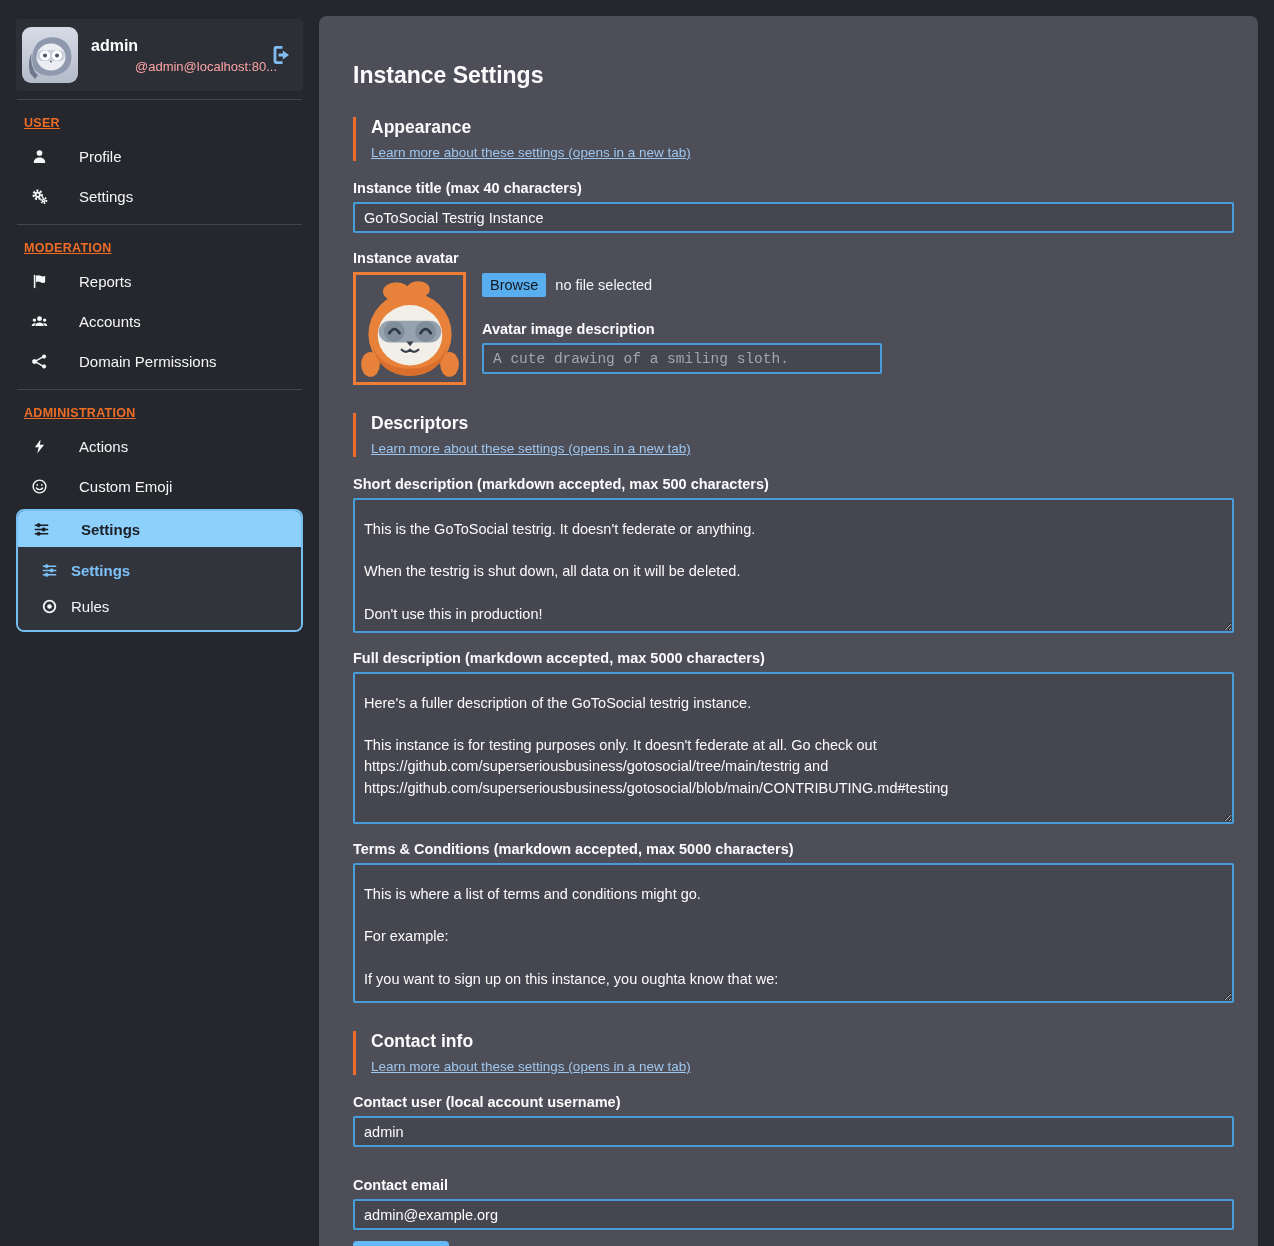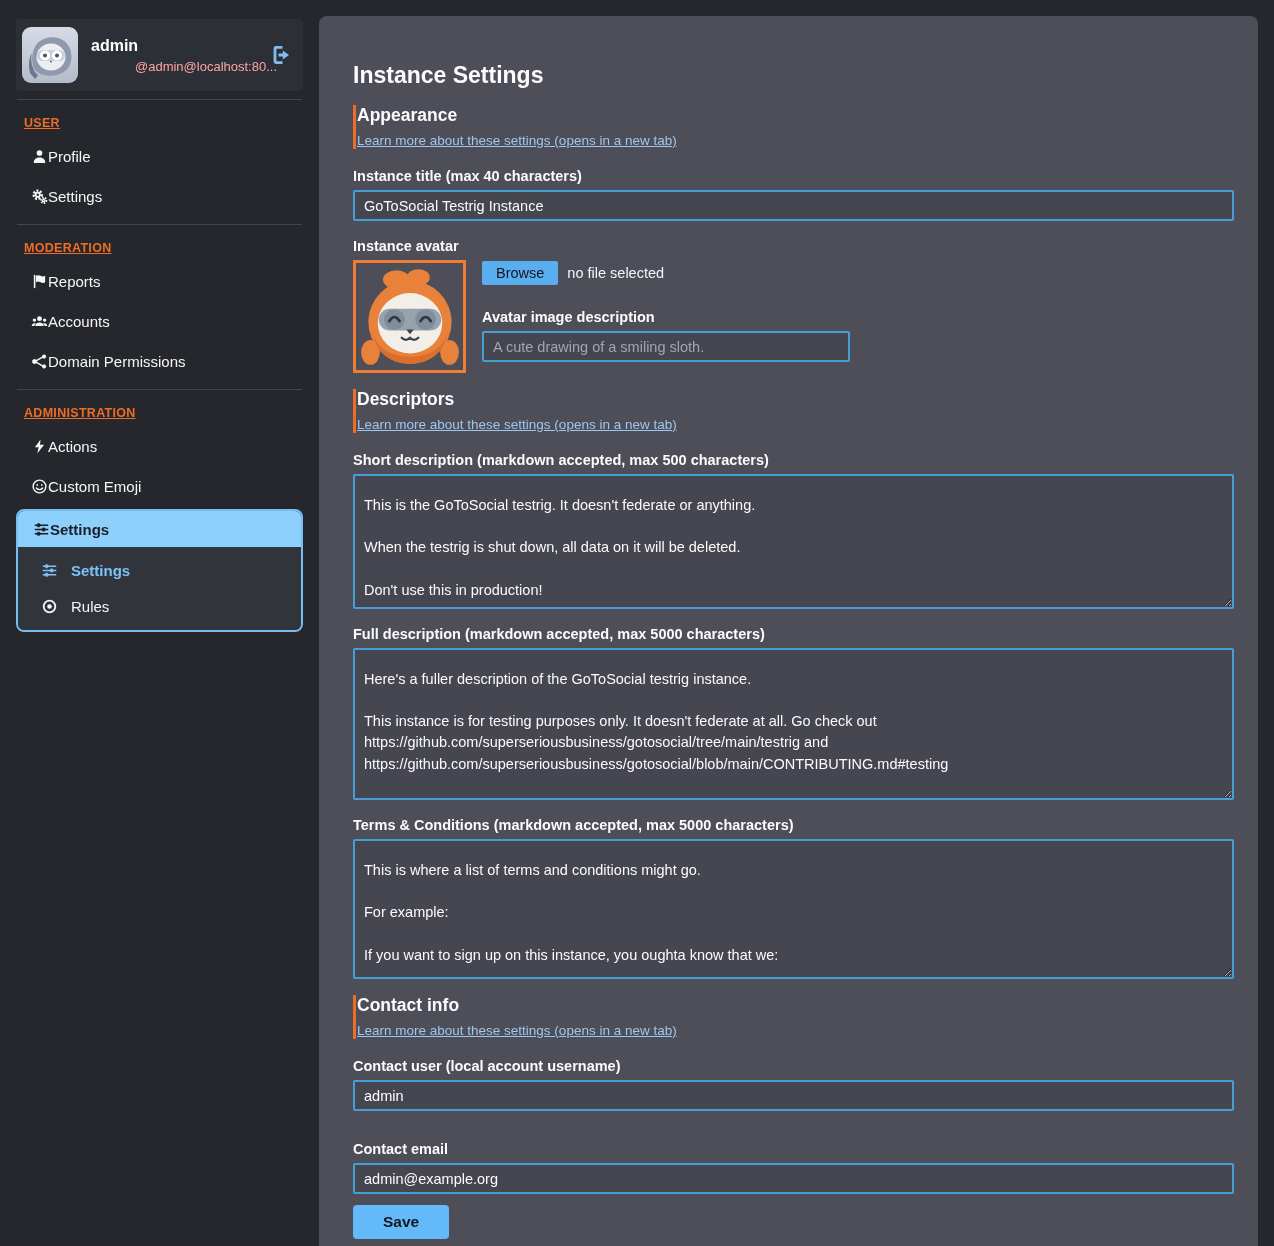--- a/index.html
+++ b/index.html
@@ -26,21 +26,21 @@
   .logout { margin-left:auto; color:#82bdf2; width:24px; height:24px; flex:none; cursor:pointer; }
   .logout svg { width:24px; height:24px; }
 
   .divider { border-top:1px solid #43454c; margin:8px 1px; }
 
   .section-label {
     color:#ed6d27; font-weight:700; font-size:12.5px;
     letter-spacing:.3px; padding:8px 8px 6px;text-decoration:underline;
   }
   .nav-item {
-    display:flex; align-items:center; gap:0;
+    display:flex; align-items:center; gap:31px;
     padding:11px 8px 11px 14px; font-size:15px; color:#f5f6f8; cursor:pointer;
   }
   .nav-item .icon { width:18px; height:18px; flex:none; display:flex; align-items:center; justify-content:center; }
   .nav-item .icon svg { width:17px; height:17px; }
 
   .menu-group {
     border:2px solid #76bdf2; border-radius:8px; overflow:hidden; margin-top:3px;
   }
   .menu-group .nav-item.selected {
     background:#8dd0fb; color:#1b1e26; font-weight:700; padding:9px 8px 9px 14px;
@@ -49,21 +49,21 @@
   .submenu .nav-item { padding:9px 8px; gap:13px; }
   .submenu .nav-item.active-sub { color:#7cc2f8; font-weight:700; }
 
   
   .panel {
     flex:1; background:#4d4e57; border-radius:8px;
     min-height:1215px; padding:28px 24px 30px 34px;
   }
   h1.page-title { font-size:23px; font-weight:700; margin:18px 0 0; color:#fbfbfd; }
 
-  .section-head { border-left:3px solid #ed6d27; padding-left:1px; margin:16px 0 19px; }
+  .section-head { border-left:3px solid #ed6d27; padding-left:15px; margin:28px 0 19px; }
   .section-head h2 { font-size:17.5px; font-weight:700; margin:0 0 5px; color:#fbfbfd; }
   .section-head a { color:#9fc6ee; font-size:13.5px; text-decoration:underline; cursor:pointer; }
 
   .field-label { display:block; font-weight:700; font-size:14.5px; margin:17px 0 6px; color:#fbfbfd; }
 
   .text-input, textarea.text-area {
     width:100%; background:#45464f; border:2px solid #459ed8; border-radius:2px;
     color:#fbfbfc; font-size:14.5px; padding:5px 9px;
     font-family:"Liberation Sans","DejaVu Sans",sans-serif;
   }
@@ -76,26 +76,26 @@
 
   .avatar-row { display:flex; gap:16px; margin-top:4px; }
   .big-avatar {
     width:113px; height:113px; border:3px solid #ef7d36; flex:none;
     display:flex; align-items:center; justify-content:center;
   }
   .big-avatar svg { width:104px; height:104px; }
   .file-col { flex:1; padding-top:1px; }
   .file-row { display:flex; align-items:center; gap:9px; margin-bottom:24px; }
   .browse-btn {
-    background:#58aeef; color:#14161c; padding:4px 14px; border-radius:2px;
+    background:#58aeef; color:#14161c; padding:4px 8px; border-radius:2px;
     font-size:14.5px; cursor:pointer; border:none;
     font-family:"Liberation Sans","DejaVu Sans",sans-serif;
   }
   .no-file { font-size:14.5px; color:#f5f6f8; }
-  .desc-input { width:368px; }
+  .desc-input { width:400px;font-family:Liberation Mono, monospace; }
 
   .save-btn {
     background:#64baf9; color:#14161c; font-weight:700; font-size:15.5px;
     border:none; border-radius:4px; padding:8px 30px; margin-top:11px; cursor:pointer;
     font-family:"Liberation Sans","DejaVu Sans",sans-serif;
   }
 </style>
 </head>
 <body>
 

